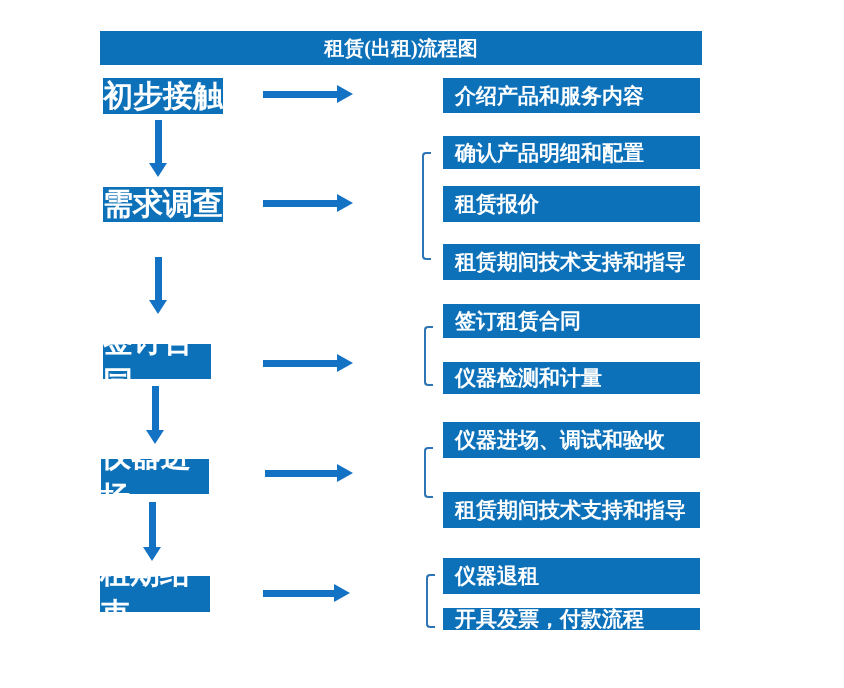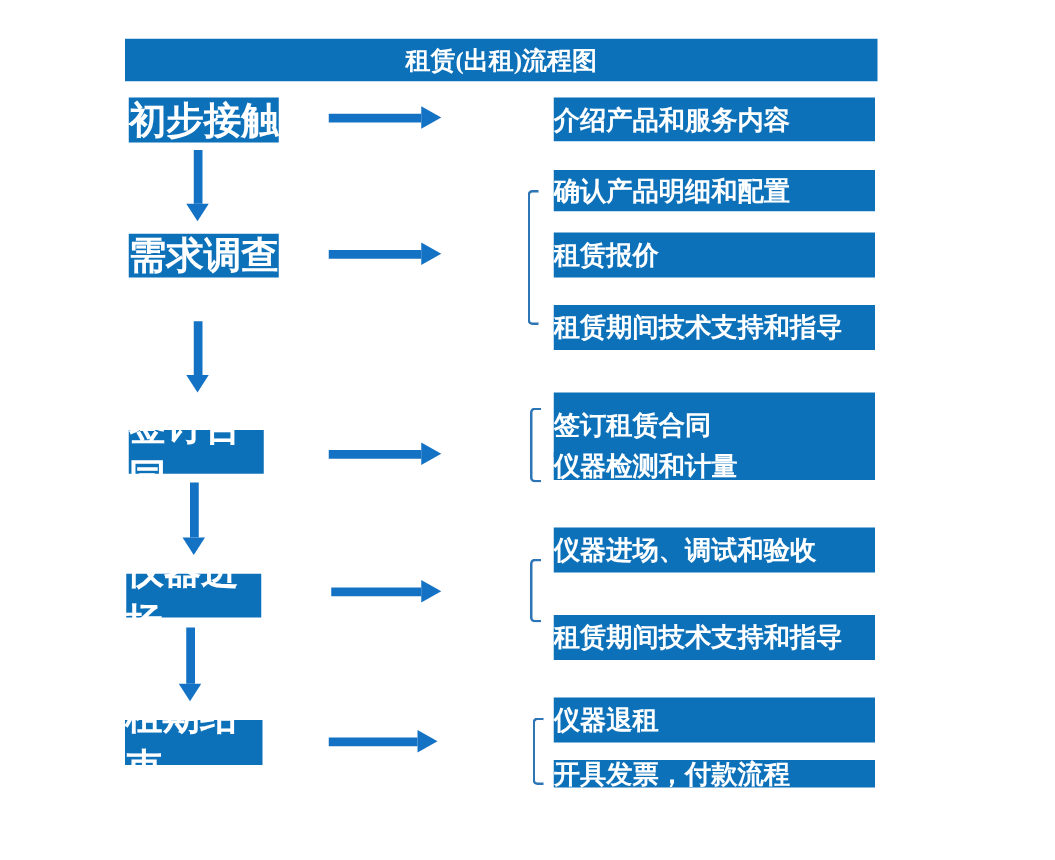--- a/index.html
+++ b/index.html
@@ -23,21 +23,21 @@
   }
   .box {
     position: absolute;
     box-sizing: border-box;
     background: var(--box-blue, #0d71ba);
     color: var(--text-white, #ffffff);
     font-weight: bold;
     display: flex; align-items: center;
   }
   .step { justify-content: center; font-size: 30px; }
-  .detail { left: 443px; width: 257px; font-size: 21px; white-space: nowrap; }
+  .detail { left: 443px; width: 257px; padding-left: 12px; font-size: 21px; white-space: nowrap; }
   .varrow {
     position: absolute; width: 18px;
     display: flex; flex-direction: column; align-items: center;
   }
   .vshaft { width: 7px; background: var(--arrow-blue, #1472c4); }
   .vhead {
     width: 0; height: 0;
     border-left: 9px solid transparent;
     border-right: 9px solid transparent;
     border-top: 14px solid var(--arrow-blue, #1472c4);
@@ -116,22 +116,22 @@
   <div class="bracket" style="left:424px;top:326px;height:60px"></div>
   <div class="bracket" style="left:424px;top:447px;height:51px"></div>
   <div class="bracket" style="left:426px;top:574px;height:54px"></div>
 
   <div class="box detail" style="top:78px;height:35px">介绍产品和服务内容</div>
 
   <div class="box detail" style="top:136px;height:33px">确认产品明细和配置</div>
   <div class="box detail" style="top:186px;height:36px">租赁报价</div>
   <div class="box detail" style="top:244px;height:36px">租赁期间技术支持和指导</div>
 
-  <div class="box detail" style="top:314px;height:52px">签订租赁合同</div>
-  <div class="box detail" style="top:362px;height:22px">仪器检测和计量</div>
+  <div class="box detail" style="top:304px;height:34px">签订租赁合同</div>
+  <div class="box detail" style="top:362px;height:32px">仪器检测和计量</div>
 
   <div class="box detail" style="top:422px;height:36px">仪器进场、调试和验收</div>
   <div class="box detail" style="top:492px;height:36px">租赁期间技术支持和指导</div>
 
   <div class="box detail" style="top:558px;height:36px">仪器退租</div>
   <div class="box detail" style="top:608px;height:22px">开具发票，付款流程</div>
 
 </div>
 
 </body></html>

